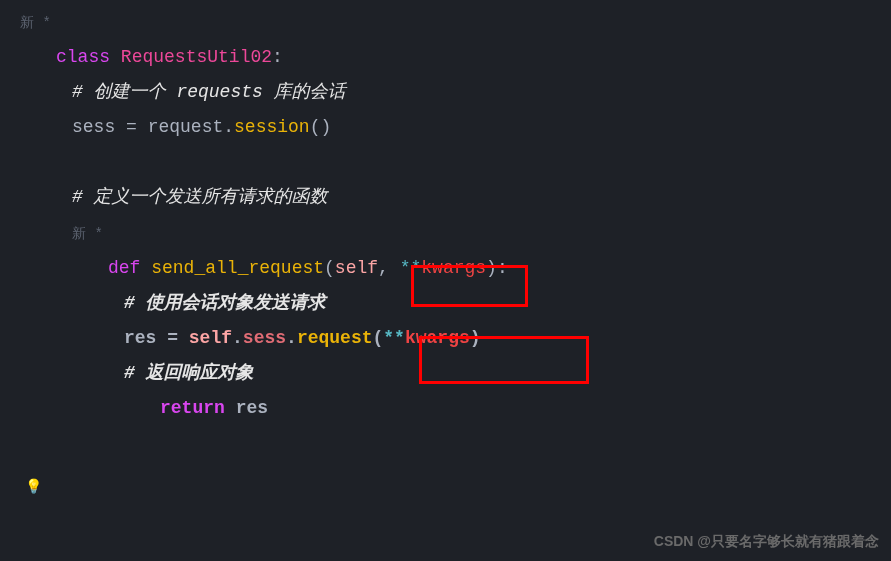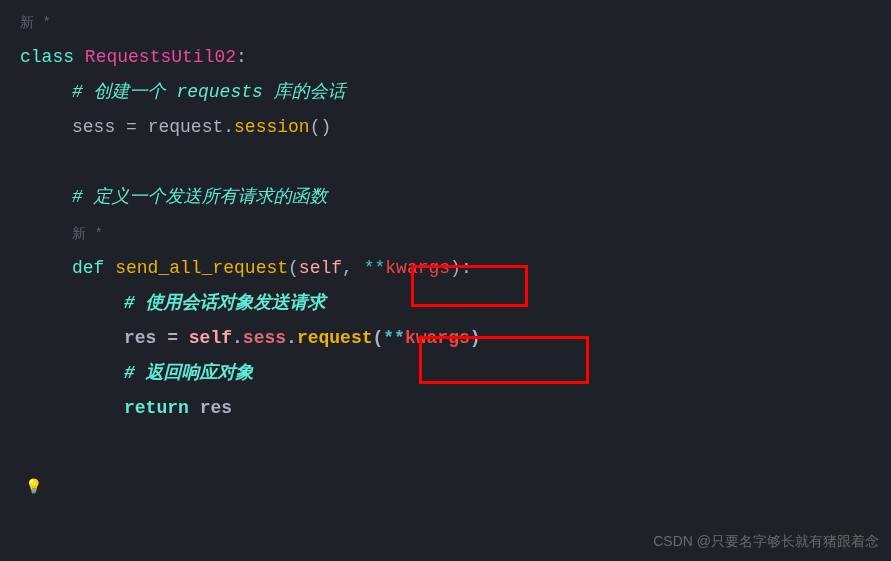--- a/index.html
+++ b/index.html
@@ -21,27 +21,27 @@
     .editor {
       padding: 5px 20px;
       position: relative;
     }
     .line {
       white-space: pre;
       position: relative;
     }
     .indent1 { padding-left: 52px; }
     .indent2 { padding-left: 104px; font-weight: bold; }
-    .keyword { color: #5eead4; }
+    .keyword { color: #d946ef; margin-left: 36px; }
     .classname { color: #ec4899; }
     .funcname { color: #eab308; }
     .self { color: #fca5a5; }
     .param { color: #ef4444; }
     .punct { color: #abb2bf; }
-    .comment { color: #5eead4; font-style: italic; text-align: right; }
+    .comment { color: #e5e5e5; font-style: italic; text-align: right; }
     .hint { color: #5c6370; font-size: 14px; }
     .prop { color: #e06c75; }
     .white { color: #abb2bf; }
     .operator { color: #56b6c2; }
     .redbox {
       position: absolute;
       border: 3px solid #ff0000;
       pointer-events: none;
       z-index: 10;
     }
@@ -52,20 +52,21 @@
       color: #d4ac0d;
       font-size: 14px;
     }
     .watermark {
       position: absolute;
       bottom: 6px;
       right: 12px;
       color: #6a6a6a;
       font-size: 14px;
       font-family: sans-serif;
+      font-weight: bold;
     }
   </style>
 </head>
 <body>
 
 <div class="editor">
 
   <div class="line"><span class="hint">新 *</span></div>
 
   <div class="line"><span class="keyword">class</span> <span class="classname">RequestsUtil02</span><span class="punct">:</span></div>

